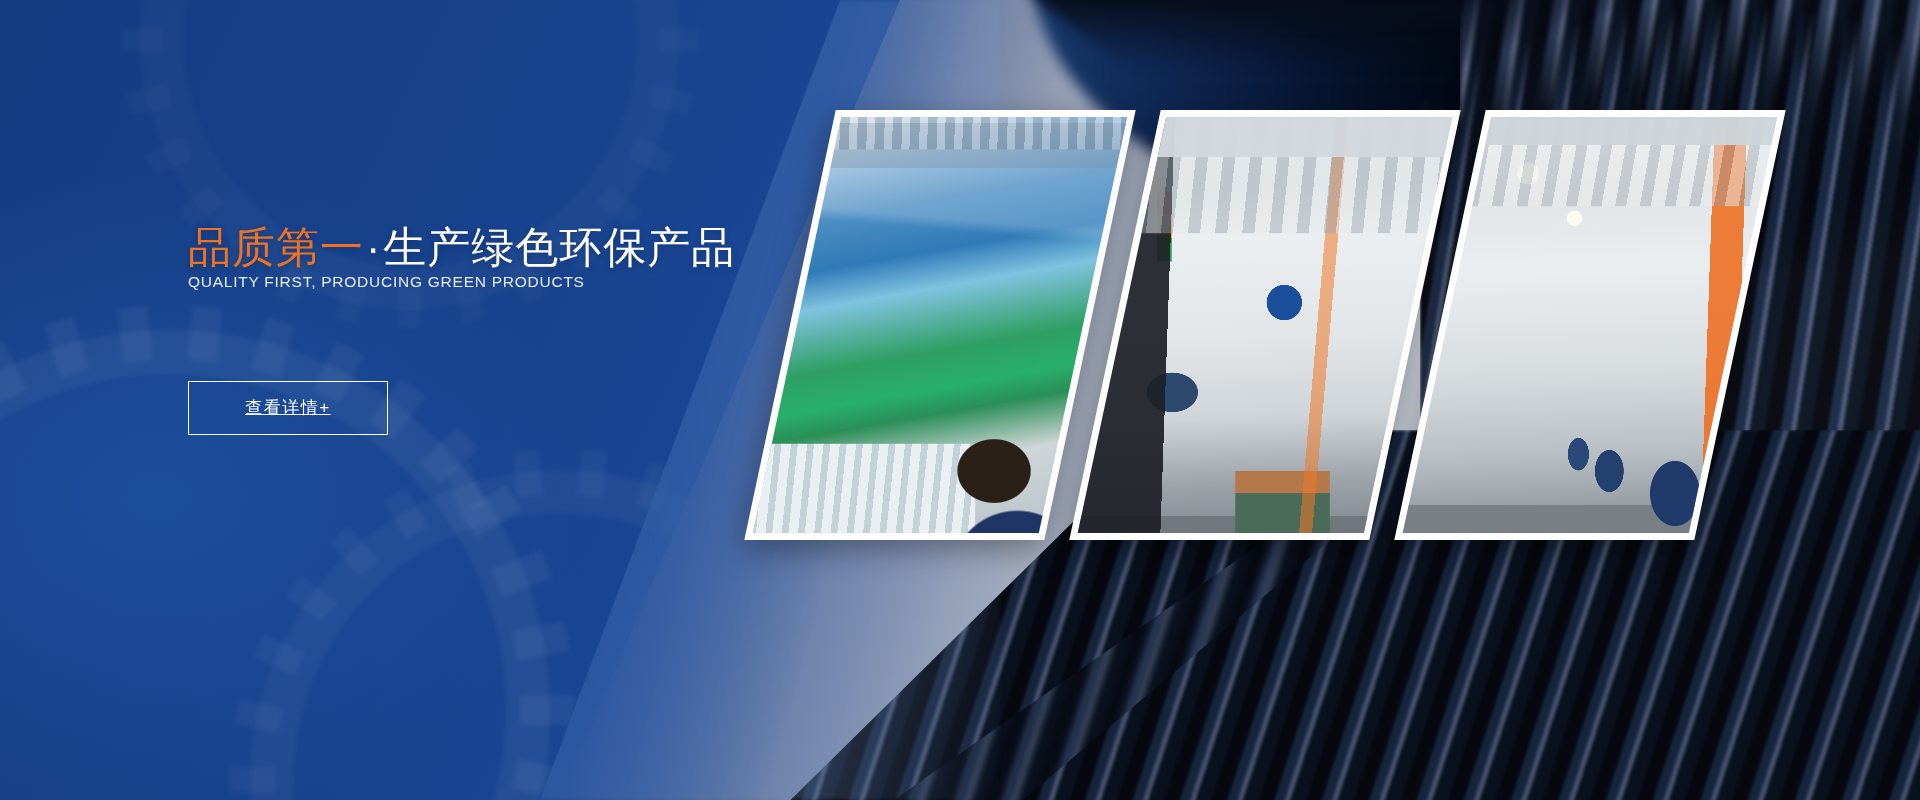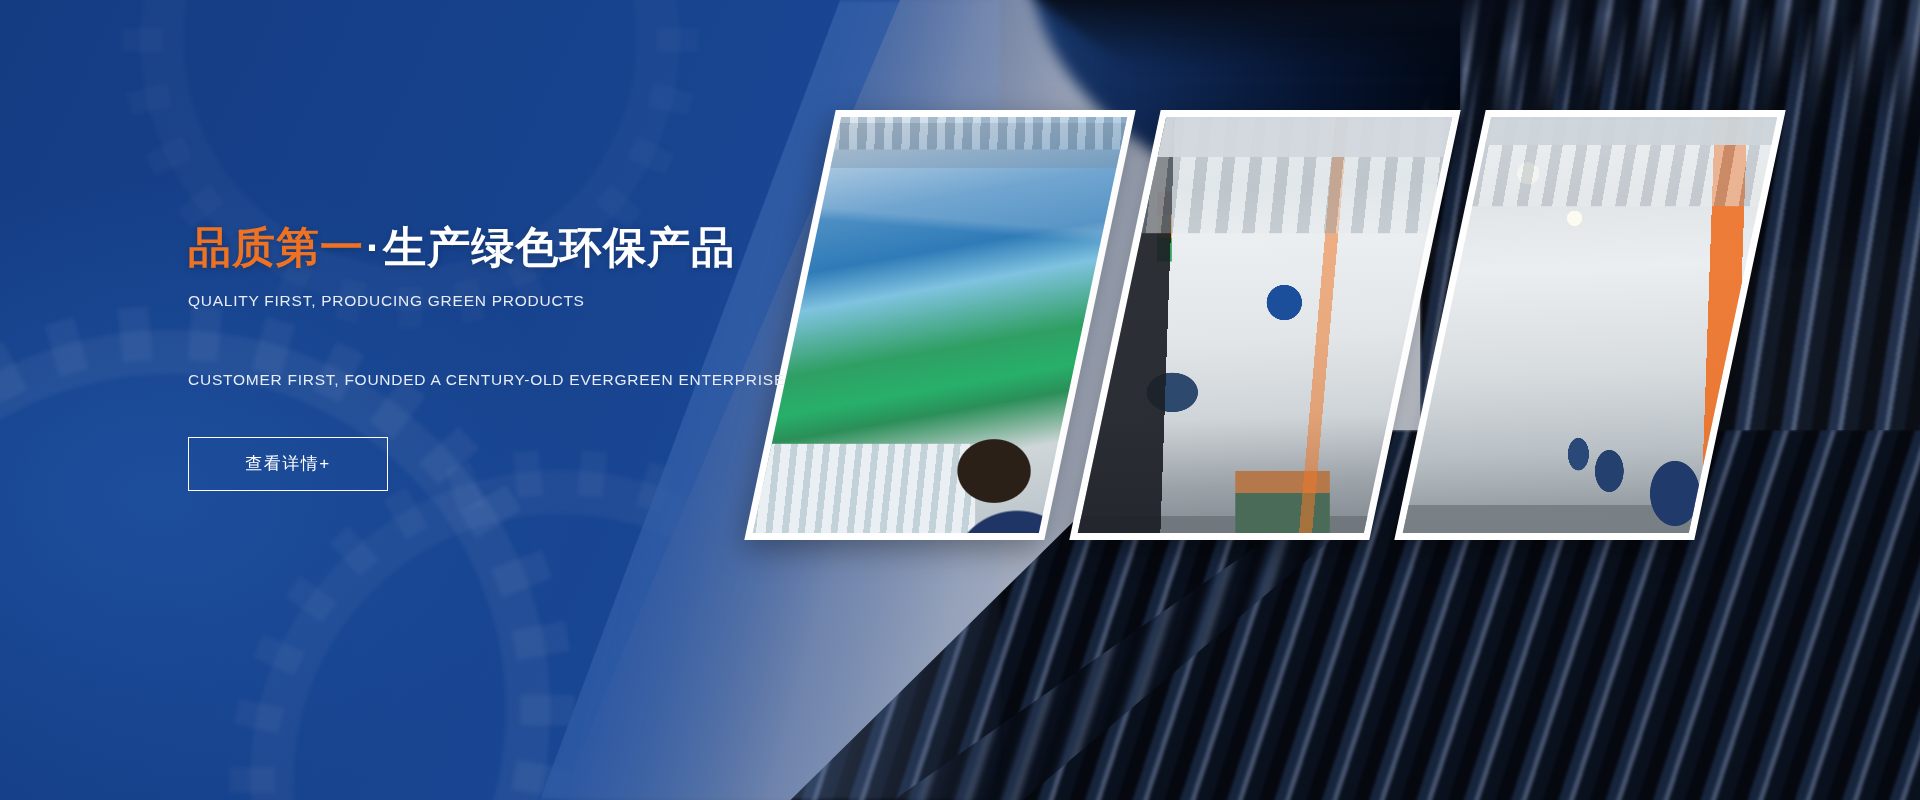--- a/index.html
+++ b/index.html
@@ -253,38 +253,39 @@
     background-size:
       100% 100%, 100% 120px, 100% 100%, 100% 100%,
       100% 100%, 100% 100%,
       100% 100%, 100% 100%, 100% 100%, 100% 100%, 100% 100%;
     background-repeat:no-repeat,repeat-x,no-repeat,no-repeat,no-repeat,no-repeat,no-repeat,no-repeat,no-repeat,no-repeat,no-repeat;
   }
 
   
   .content{ position:absolute; left:188px; top:222px; width:640px; }
   .h-line{
-    font-size:43px; font-weight:700; line-height:1.18; letter-spacing:1px;
+    font-size:43px; font-weight:400; line-height:1.18; letter-spacing:1px;
     white-space:nowrap; color:#ffffff;
     text-shadow:0 2px 6px rgba(0,0,0,.22);
   }
   .h-line .hl{ color:#ef7222; }
   .h-line .dot{ color:#ffffff; padding:0 2px; }
   .sub{
-    margin-top:19px; font-size:15.5px; letter-spacing:.75px;
+    font-size:15.5px; letter-spacing:.75px;
     color:#e8edf6; white-space:nowrap; font-weight:400;
   }
   .gap{ height:42px; }
 
   .btn{
     margin-top:48px; display:inline-flex; align-items:center; justify-content:center;
     width:200px; height:54px;
     border:1px solid #ffffff; background:transparent;
     color:#ffffff; font-size:17px; letter-spacing:1.5px; cursor:pointer;
     font-family:"Liberation Sans", sans-serif;
+    text-decoration:underline;
   }
 </style>
 </head>
 <body>
 
 <div id="banner">
 
   <div class="bg-silver2"></div>
   <div class="gear-dark"></div>
   <div class="gear-rim"></div>
@@ -371,18 +372,17 @@
 
   <div class="content">
 
     <div class="h-line">
       <span class="hl">品质第一</span><span class="dot">·</span><span>生产绿色环保产品</span>
     </div>
     <div class="sub">QUALITY FIRST, PRODUCING GREEN PRODUCTS</div>
 
     <div class="gap"></div>
 
-    <div class="sub">CUSTOMER FIRST, FOUNDED A CENTURY-OLD EVERGREEN ENTERPRISE</div>
 
     <button class="btn">查看详情+</button>
   </div>
 
 </div>
 
 </body></html>

